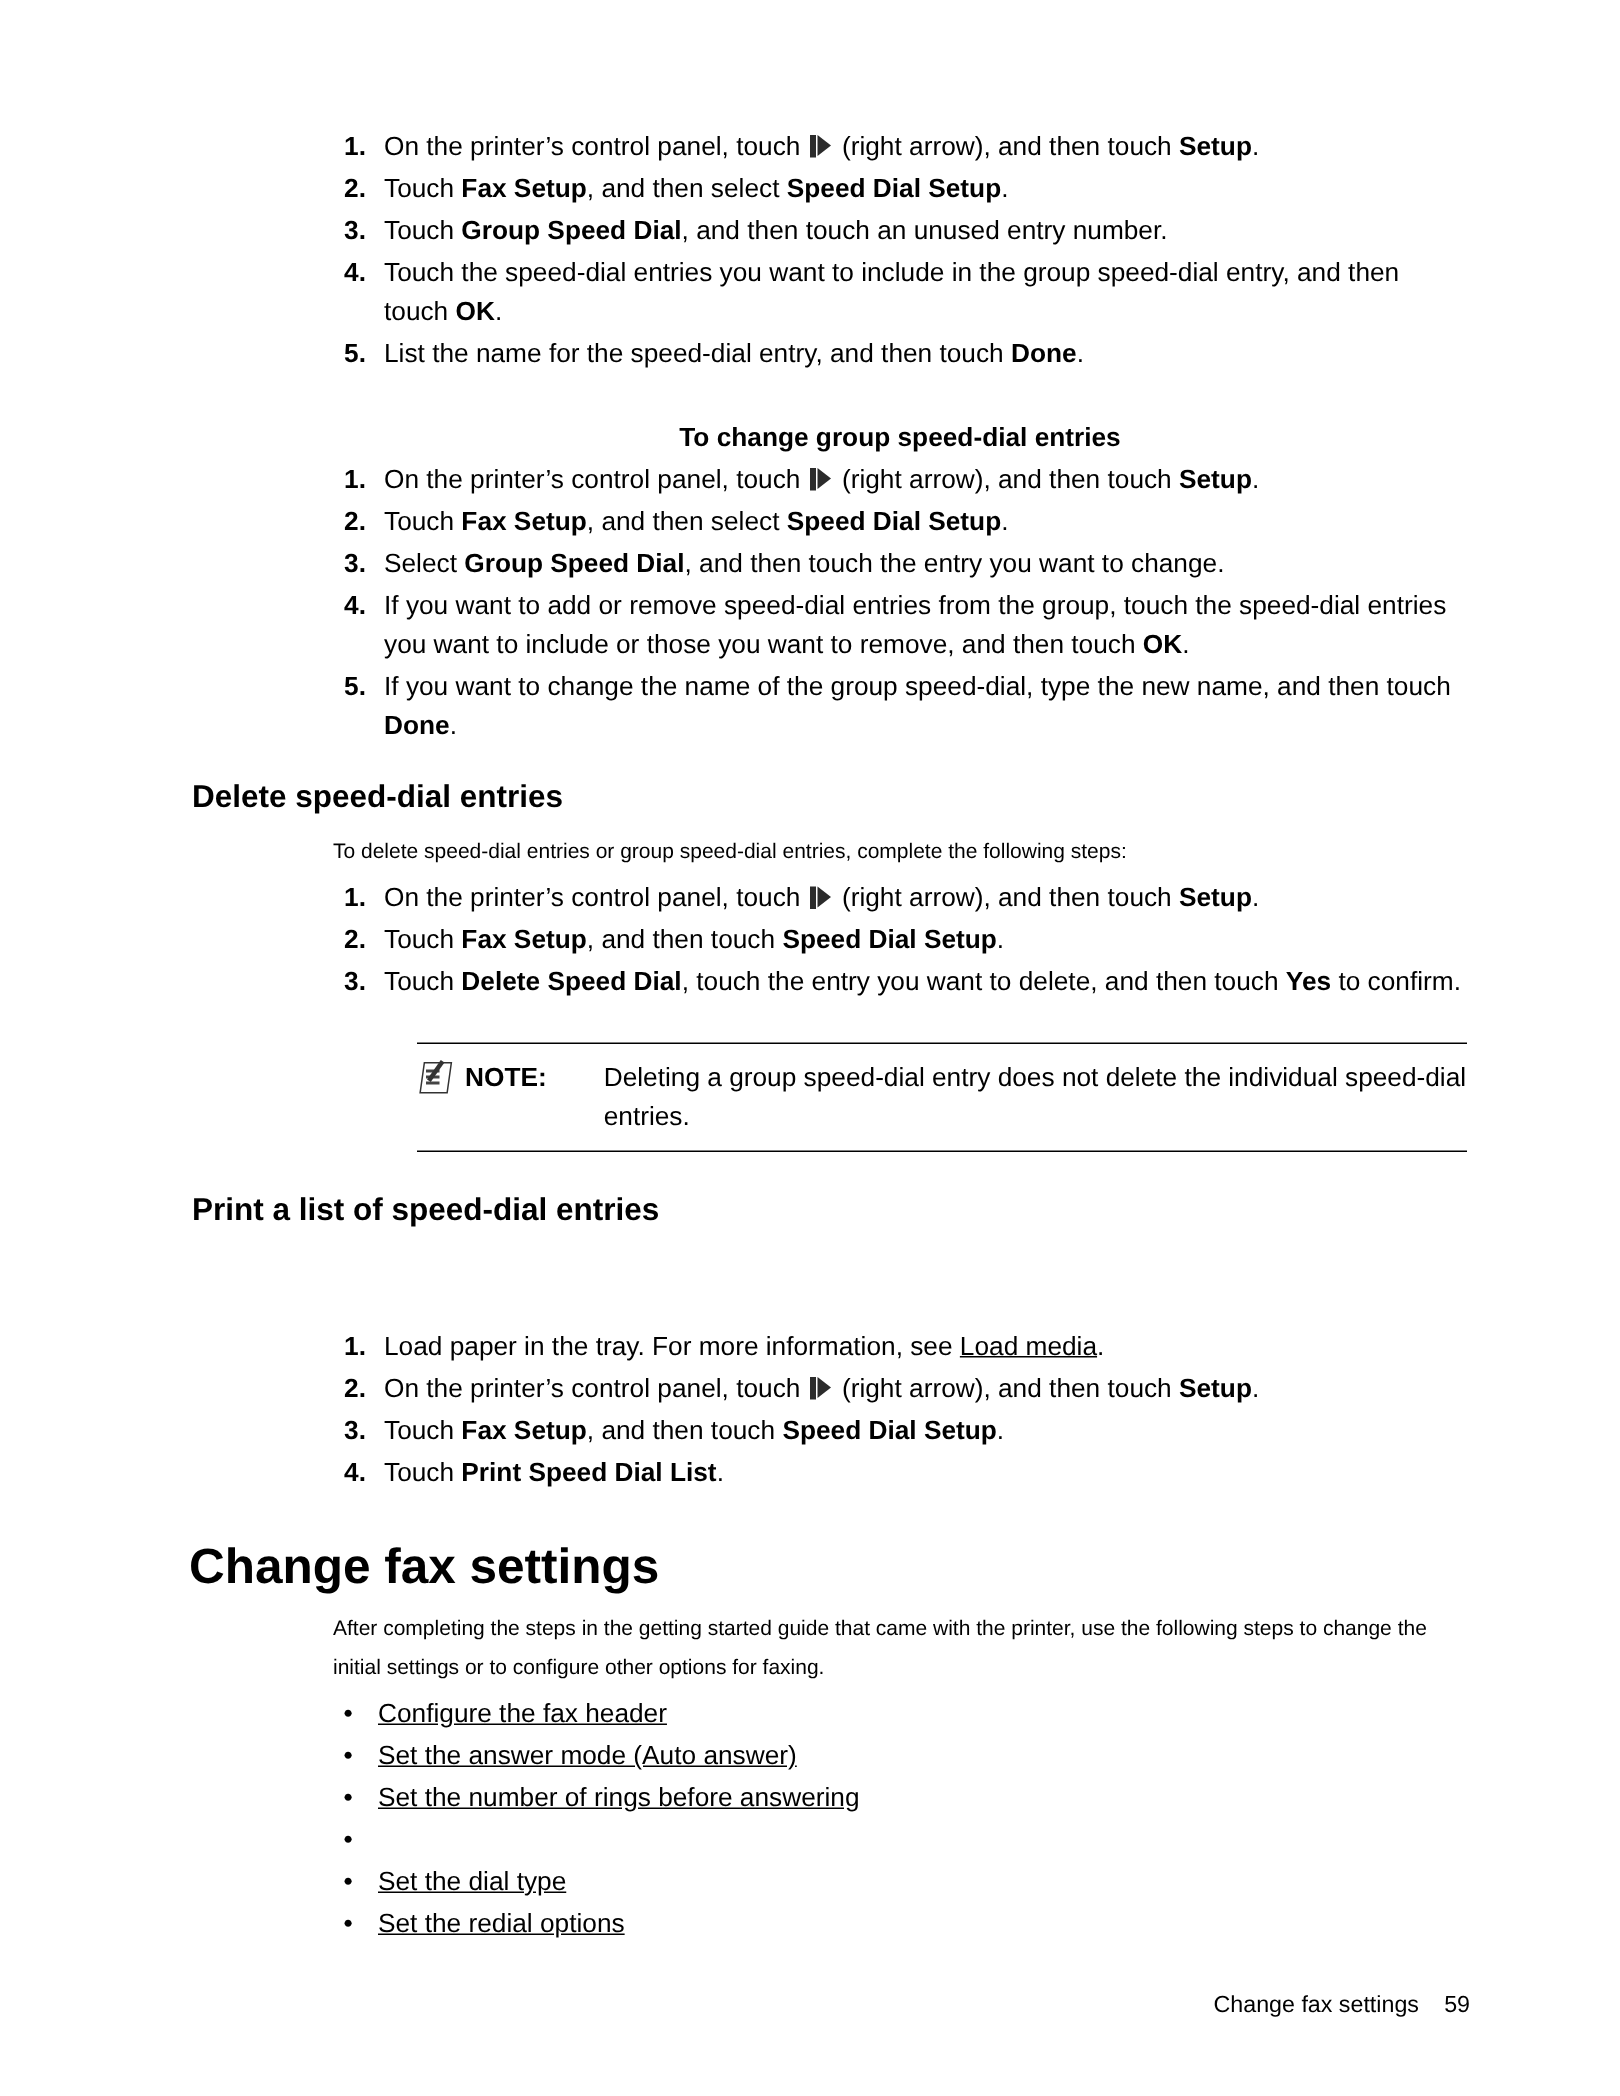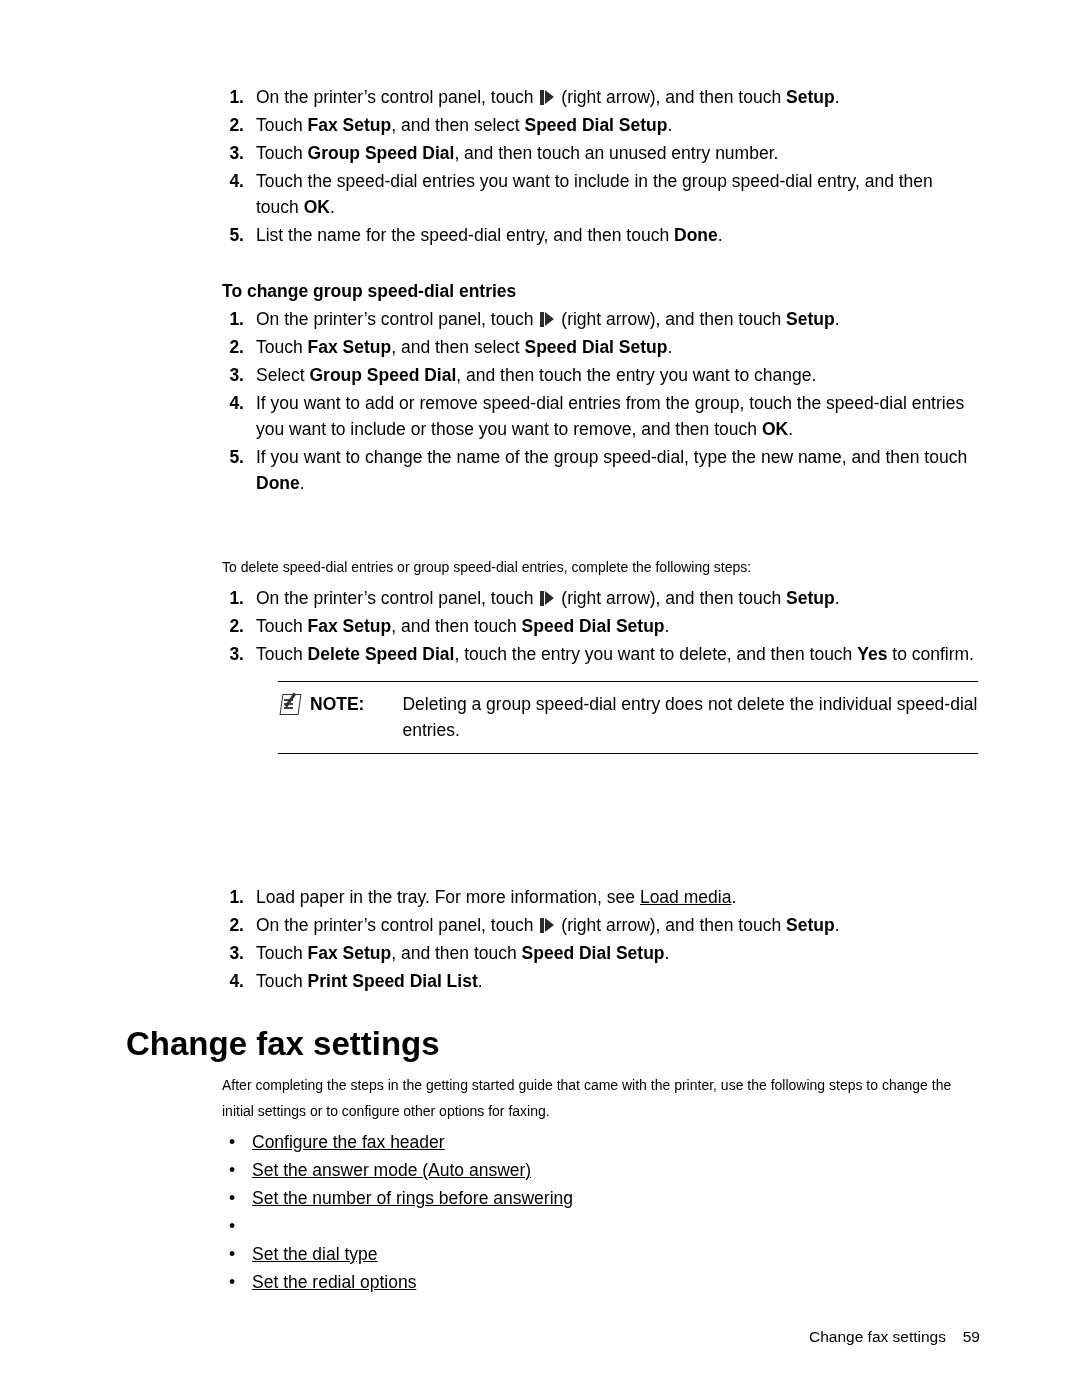--- a/index.html
+++ b/index.html
@@ -96,21 +96,21 @@
   .para {
     font-size: 14px;
     line-height: 26px;
     margin: 0;
   }
 
   
   .note-box {
     position: absolute;
     left: 278px;
-    top: 681px;
+    top: 695px;
     width: 700px;
   }
   .note-rule {
     border-top: 1.5px solid #000;
     width: 700px;
   }
   .note-body {
     display: flex;
     align-items: flex-start;
     padding: 9px 0 10px 0;
@@ -226,21 +226,21 @@
       <li>
         <span class="num">4.</span>
         <span class="txt"><span>Touch the speed-dial entries you want to include in the group speed-dial entry, and then touch </span><b>OK</b><span>.</span></span>
       </li>
       <li>
         <span class="num">5.</span>
         <span class="txt"><span>List the name for the speed-dial entry, and then touch </span><b>Done</b><span>.</span></span>
       </li>
     </ol>
 
-  <div class="subhead" style="position:absolute; left:222px; top:278px; width:756px;">To change group speed-dial entries</div>
+  <div class="subhead" style="position:absolute; left:222px; top:278px; width:756px;text-align:center;">To change group speed-dial entries</div>
 
   <ol class="olist" id="change-group-steps" style="position:absolute; left:222px; top:306px; width:756px;">
       <li>
         <span class="num">1.</span>
         <span class="txt"><span>On the printer’s control panel, touch </span><span class="arrow-icon"><span class="bar"></span><span class="tri"></span></span><span> (right arrow), and then touch </span><b>Setup</b><span>.</span></span>
       </li>
       <li>
         <span class="num">2.</span>
         <span class="txt"><span>Touch </span><b>Fax Setup</b><span>, and then select </span><b>Speed Dial Setup</b><span>.</span></span>
       </li>
@@ -251,20 +251,21 @@
       <li>
         <span class="num">4.</span>
         <span class="txt"><span>If you want to add or remove speed-dial entries from the group, touch the speed-dial entries you want to include or those you want to remove, and then touch </span><b>OK</b><span>.</span></span>
       </li>
       <li>
         <span class="num">5.</span>
         <span class="txt"><span>If you want to change the name of the group speed-dial, type the new name, and then touch </span><b>Done</b><span>.</span></span>
       </li>
     </ol>
 
+  <h2 class="section" style="position:absolute; left:128px; top:518px; width:800px;">Delete speed-dial entries</h2>
 
   <p class="para" style="position:absolute; left:222px; top:554px; width:756px;">To delete speed-dial entries or group speed-dial entries, complete the following steps:</p>
 
   <ol class="olist" id="delete-steps" style="position:absolute; left:222px; top:585px; width:756px;">
       <li>
         <span class="num">1.</span>
         <span class="txt"><span>On the printer’s control panel, touch </span><span class="arrow-icon"><span class="bar"></span><span class="tri"></span></span><span> (right arrow), and then touch </span><b>Setup</b><span>.</span></span>
       </li>
       <li>
         <span class="num">2.</span>
@@ -285,20 +286,21 @@
         <span class="line2"></span>
         <span class="line3"></span>
         <span class="pen"></span>
       </span>
       <span class="note-label">NOTE:</span>
       <span class="note-text">Deleting a group speed-dial entry does not delete the individual speed-dial entries.</span>
     </div>
     <div class="note-rule"></div>
   </div>
 
+  <h2 class="section" style="position:absolute; left:128px; top:793px; width:800px;">Print a list of speed-dial entries</h2>
 
 
   <ol class="olist" id="print-steps" style="position:absolute; left:222px; top:884px; width:756px;">
       <li>
         <span class="num">1.</span>
         <span class="txt"><span>Load paper in the tray. For more information, see </span><span class="link">Load media</span><span>.</span></span>
       </li>
       <li>
         <span class="num">2.</span>
         <span class="txt"><span>On the printer’s control panel, touch </span><span class="arrow-icon"><span class="bar"></span><span class="tri"></span></span><span> (right arrow), and then touch </span><b>Setup</b><span>.</span></span>

